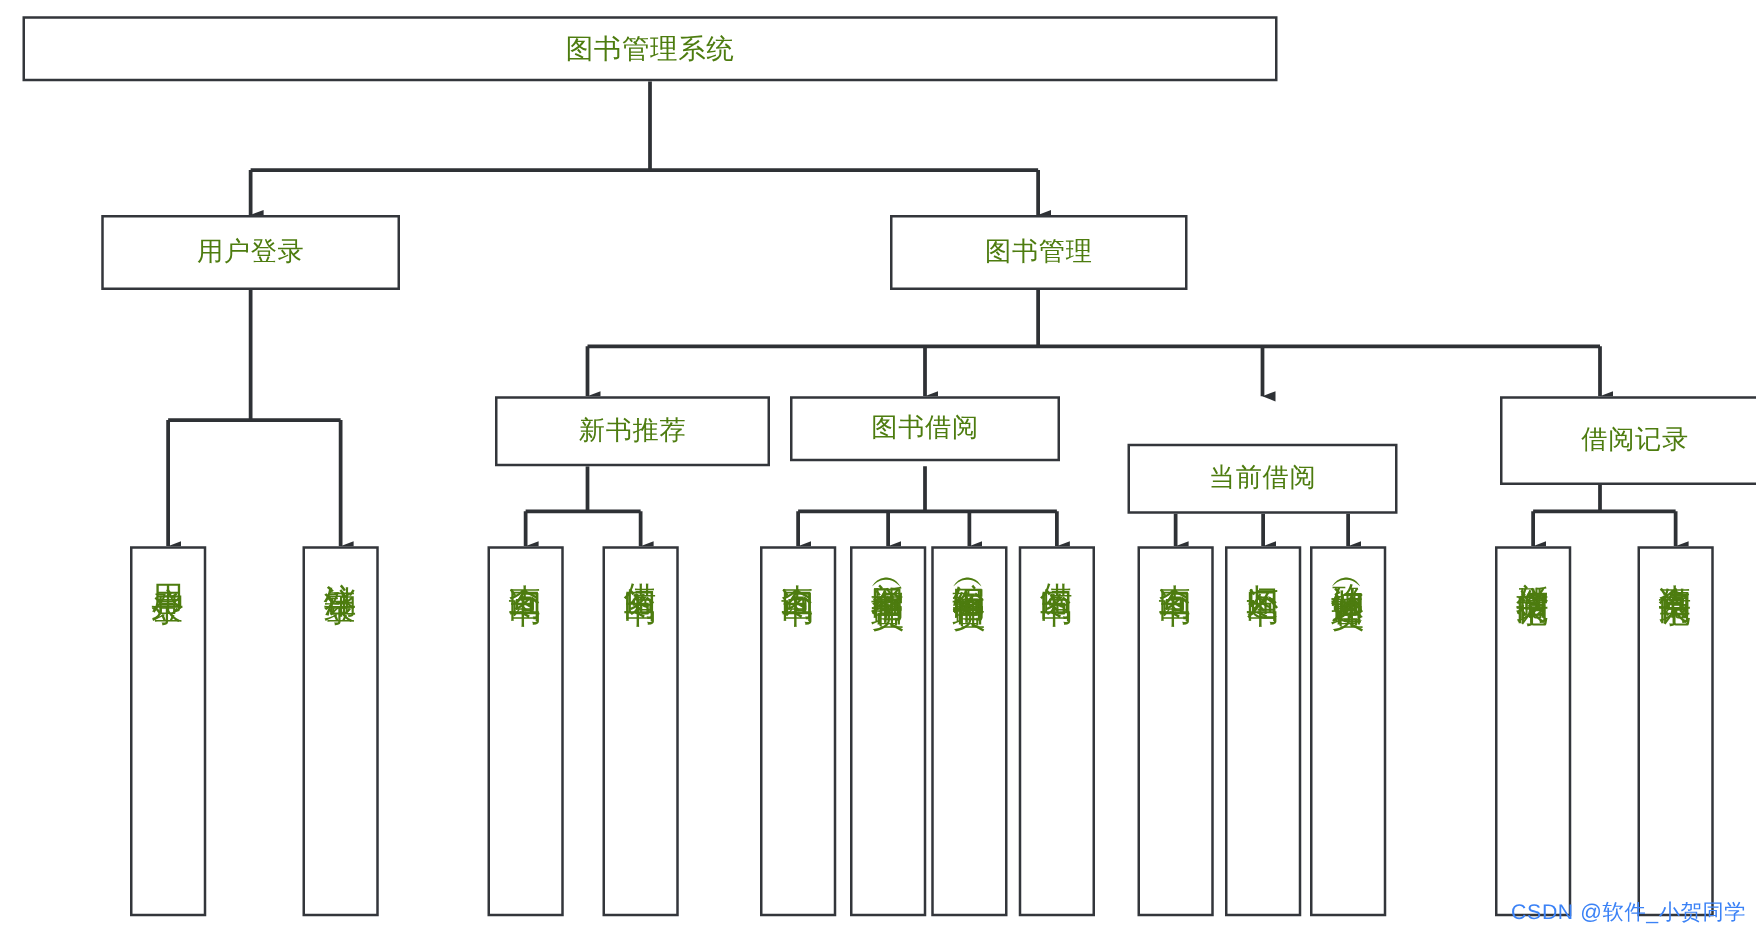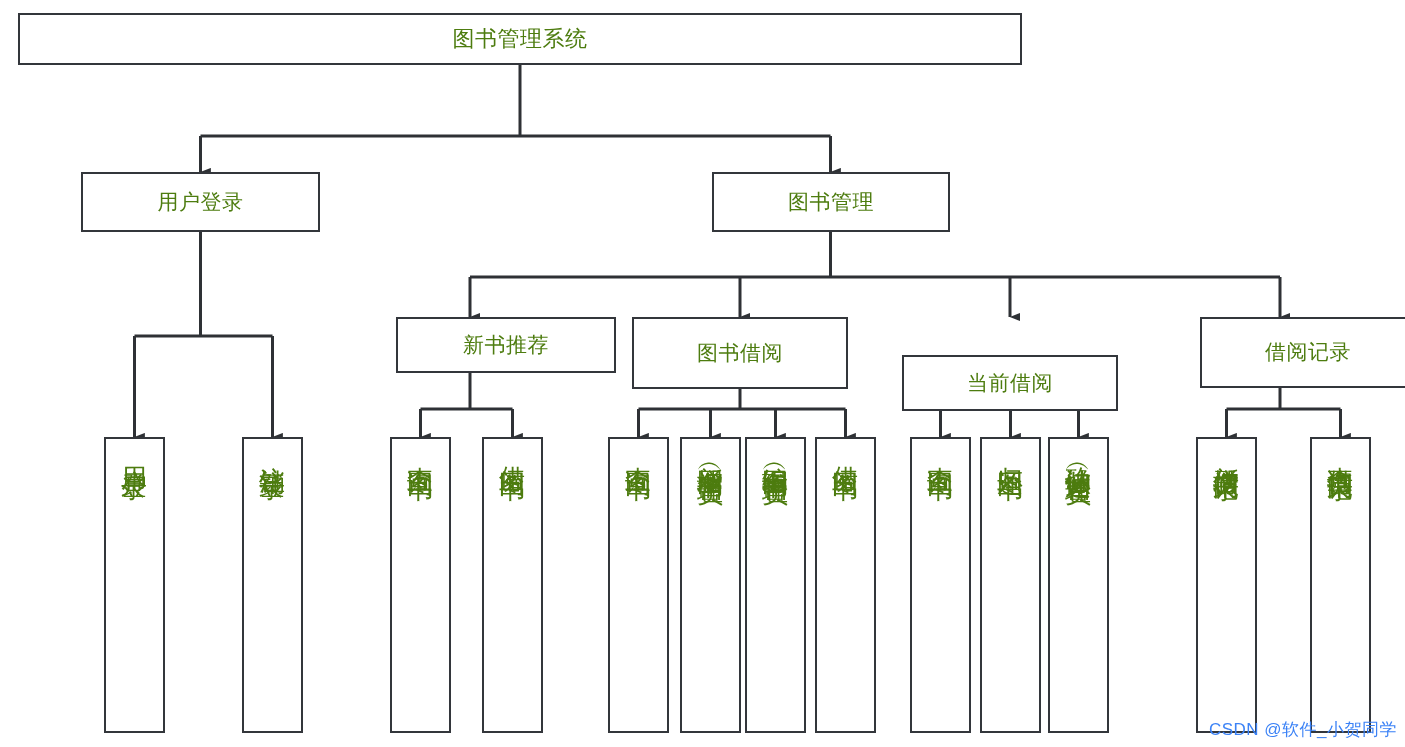--- a/index.html
+++ b/index.html
@@ -126,21 +126,21 @@
       </div>
       <div class="node horiz" style="left: 81px; top: 172px; width: 239px; height: 60px; border-color: rgb(51, 54, 59); background: rgb(255, 255, 255);">
         <span class="lbl">用户登录</span>
       </div>
       <div class="node horiz" style="left: 712px; top: 172px; width: 238px; height: 60px; border-color: rgb(51, 54, 59); background: rgb(255, 255, 255);">
         <span class="lbl">图书管理</span>
       </div>
       <div class="node horiz" style="left: 360px; top: 317px; width: 220px; height: 56px; border-color: rgb(51, 54, 59); background: rgb(255, 255, 255); margin-left: 36px;">
         <span class="lbl">新书推荐</span>
       </div>
-      <div class="node horiz" style="left: 632px; top: 317px; width: 216px; height: 72px; border-color: rgb(51, 54, 59); background: rgb(255, 255, 255);">
+      <div class="node horiz" style="left: 632px; top: 317px; width: 216px; height: 52px; border-color: rgb(51, 54, 59); background: rgb(255, 255, 255);">
         <span class="lbl">图书借阅</span>
       </div>
       <div class="node horiz" style="left: 902px; top: 317px; width: 216px; height: 56px; border-color: rgb(51, 54, 59); background: rgb(255, 255, 255); margin-top: 38px;">
         <span class="lbl">当前借阅</span>
       </div>
       <div class="node horiz" style="left: 1200px; top: 317px; width: 216px; height: 71px; border-color: rgb(51, 54, 59); background: rgb(255, 255, 255);">
         <span class="lbl">借阅记录</span>
       </div>
       <div class="node vert" style="left: 104px; top: 437px; width: 61px; height: 296px; border-color: rgb(51, 54, 59); background: rgb(255, 255, 255);">
         <span class="lbl">用户登录</span>

